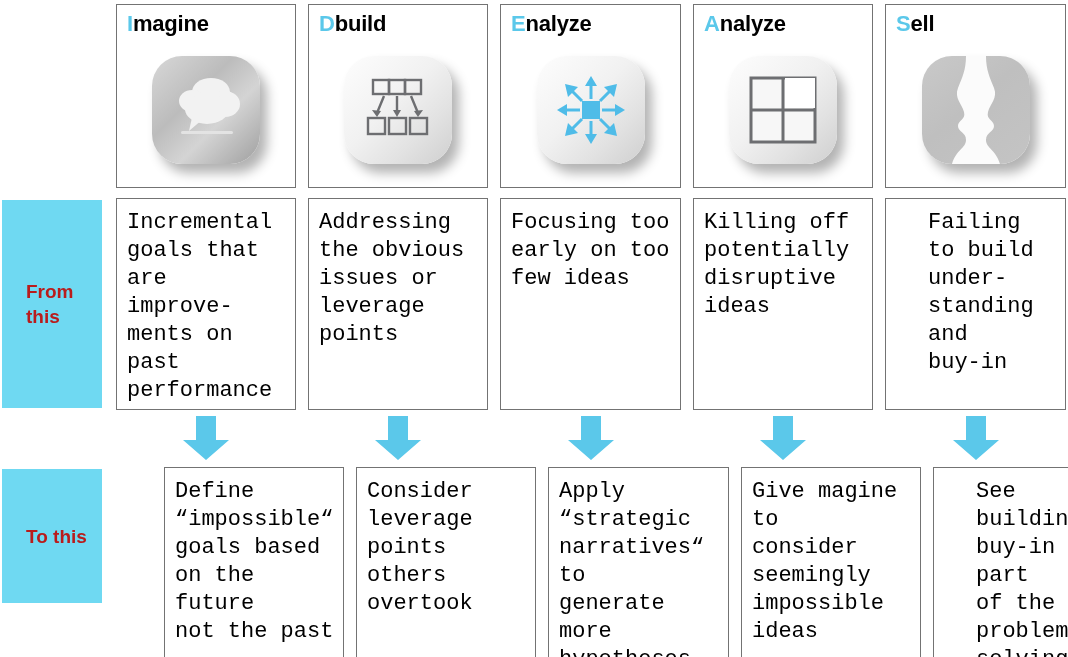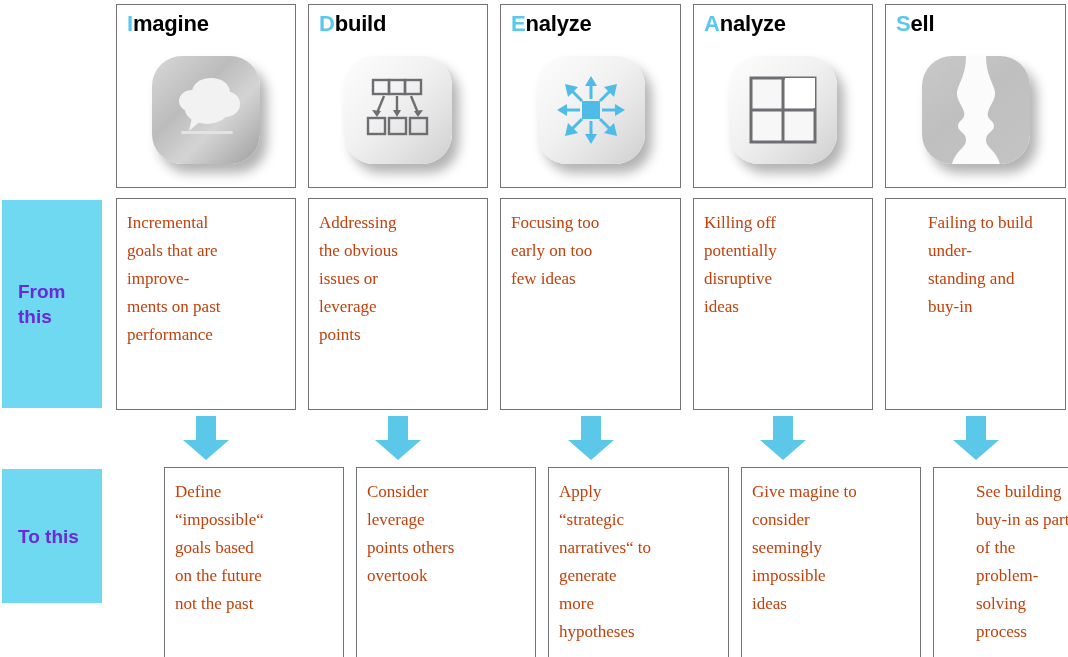--- a/index.html
+++ b/index.html
@@ -75,42 +75,42 @@
   .tile-mid {
     background: linear-gradient(140deg, #c9c9c9 0%, #bfbfbf 45%, #c4c4c4 100%);
   }
 
   
   .text-cell {
     padding: 10px 8px 6px 10px;
   }
   .text-cell p {
     margin: 0;
-    font-size: 17px;
+    font-size: 22px;
     line-height: 28px;
-    color: #c2410c;
-    font-family: Liberation Serif, serif;
+    color: #000000;
+    font-family: Liberation Mono, monospace;
     white-space: pre-line;
   }
 
   .row-from .text-cell { top: 198px; height: 212px; }
   .row-to   .text-cell { top: 467px; height: 220px; margin-left: 48px; }
 
   
   .side-label {
     position: absolute;
     left: 2px;
     width: 100px;
     background: #6fd9f2;
-    color: #6d28d9;
+    color: #b91c1c;
     font-size: 19px;
     font-weight: bold;
     line-height: 25px;
     box-sizing: border-box;
-    padding-left: 16px;
+    padding-left: 24px;
     display: flex;
     align-items: center;
     white-space: pre-line;
   }
   .side-from { top: 200px; height: 208px; }
   .side-to   { top: 469px; height: 134px; }
 
   
   .arrow {
     position: absolute;

